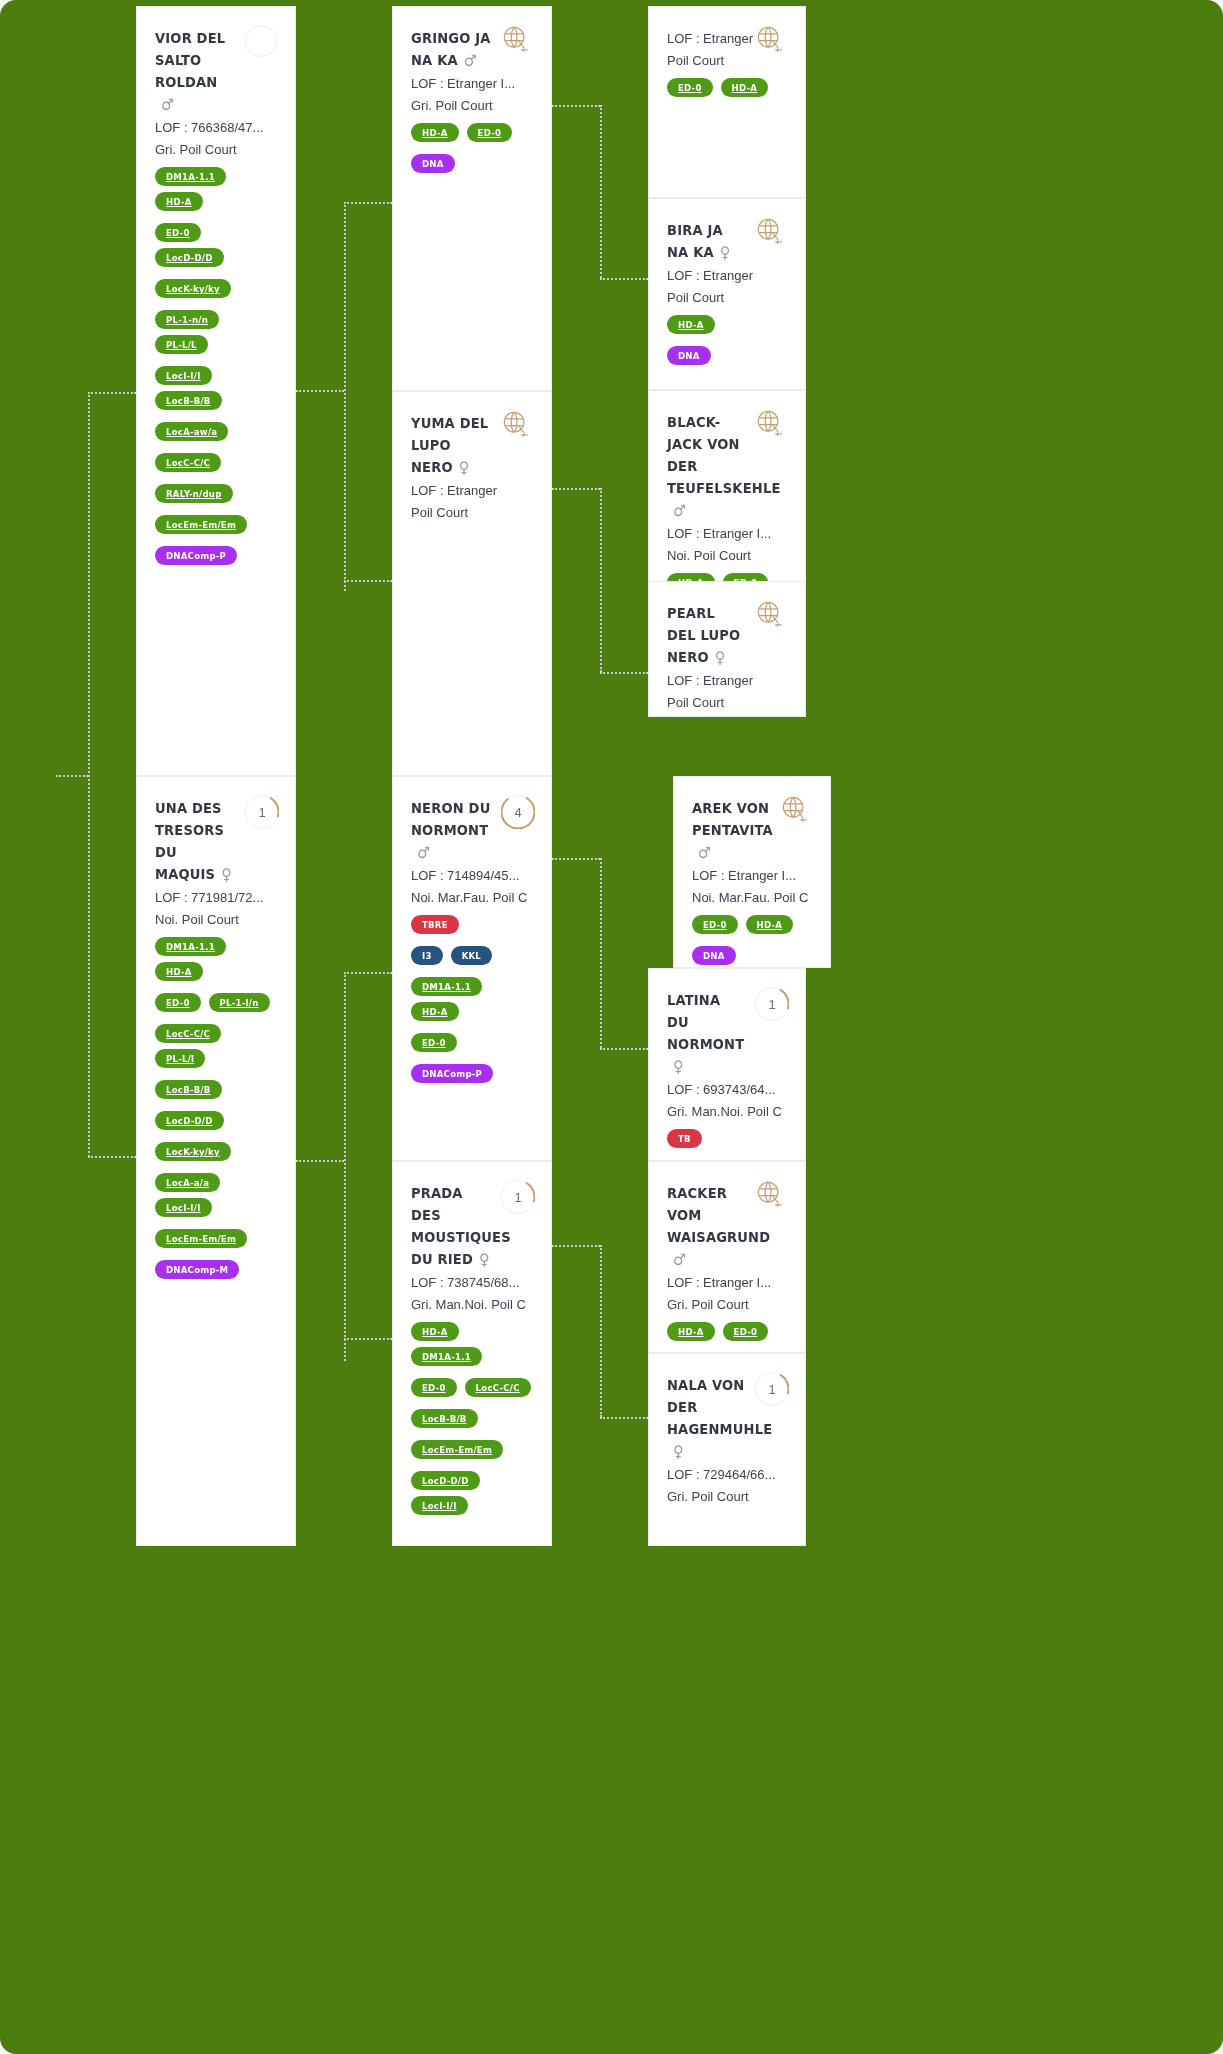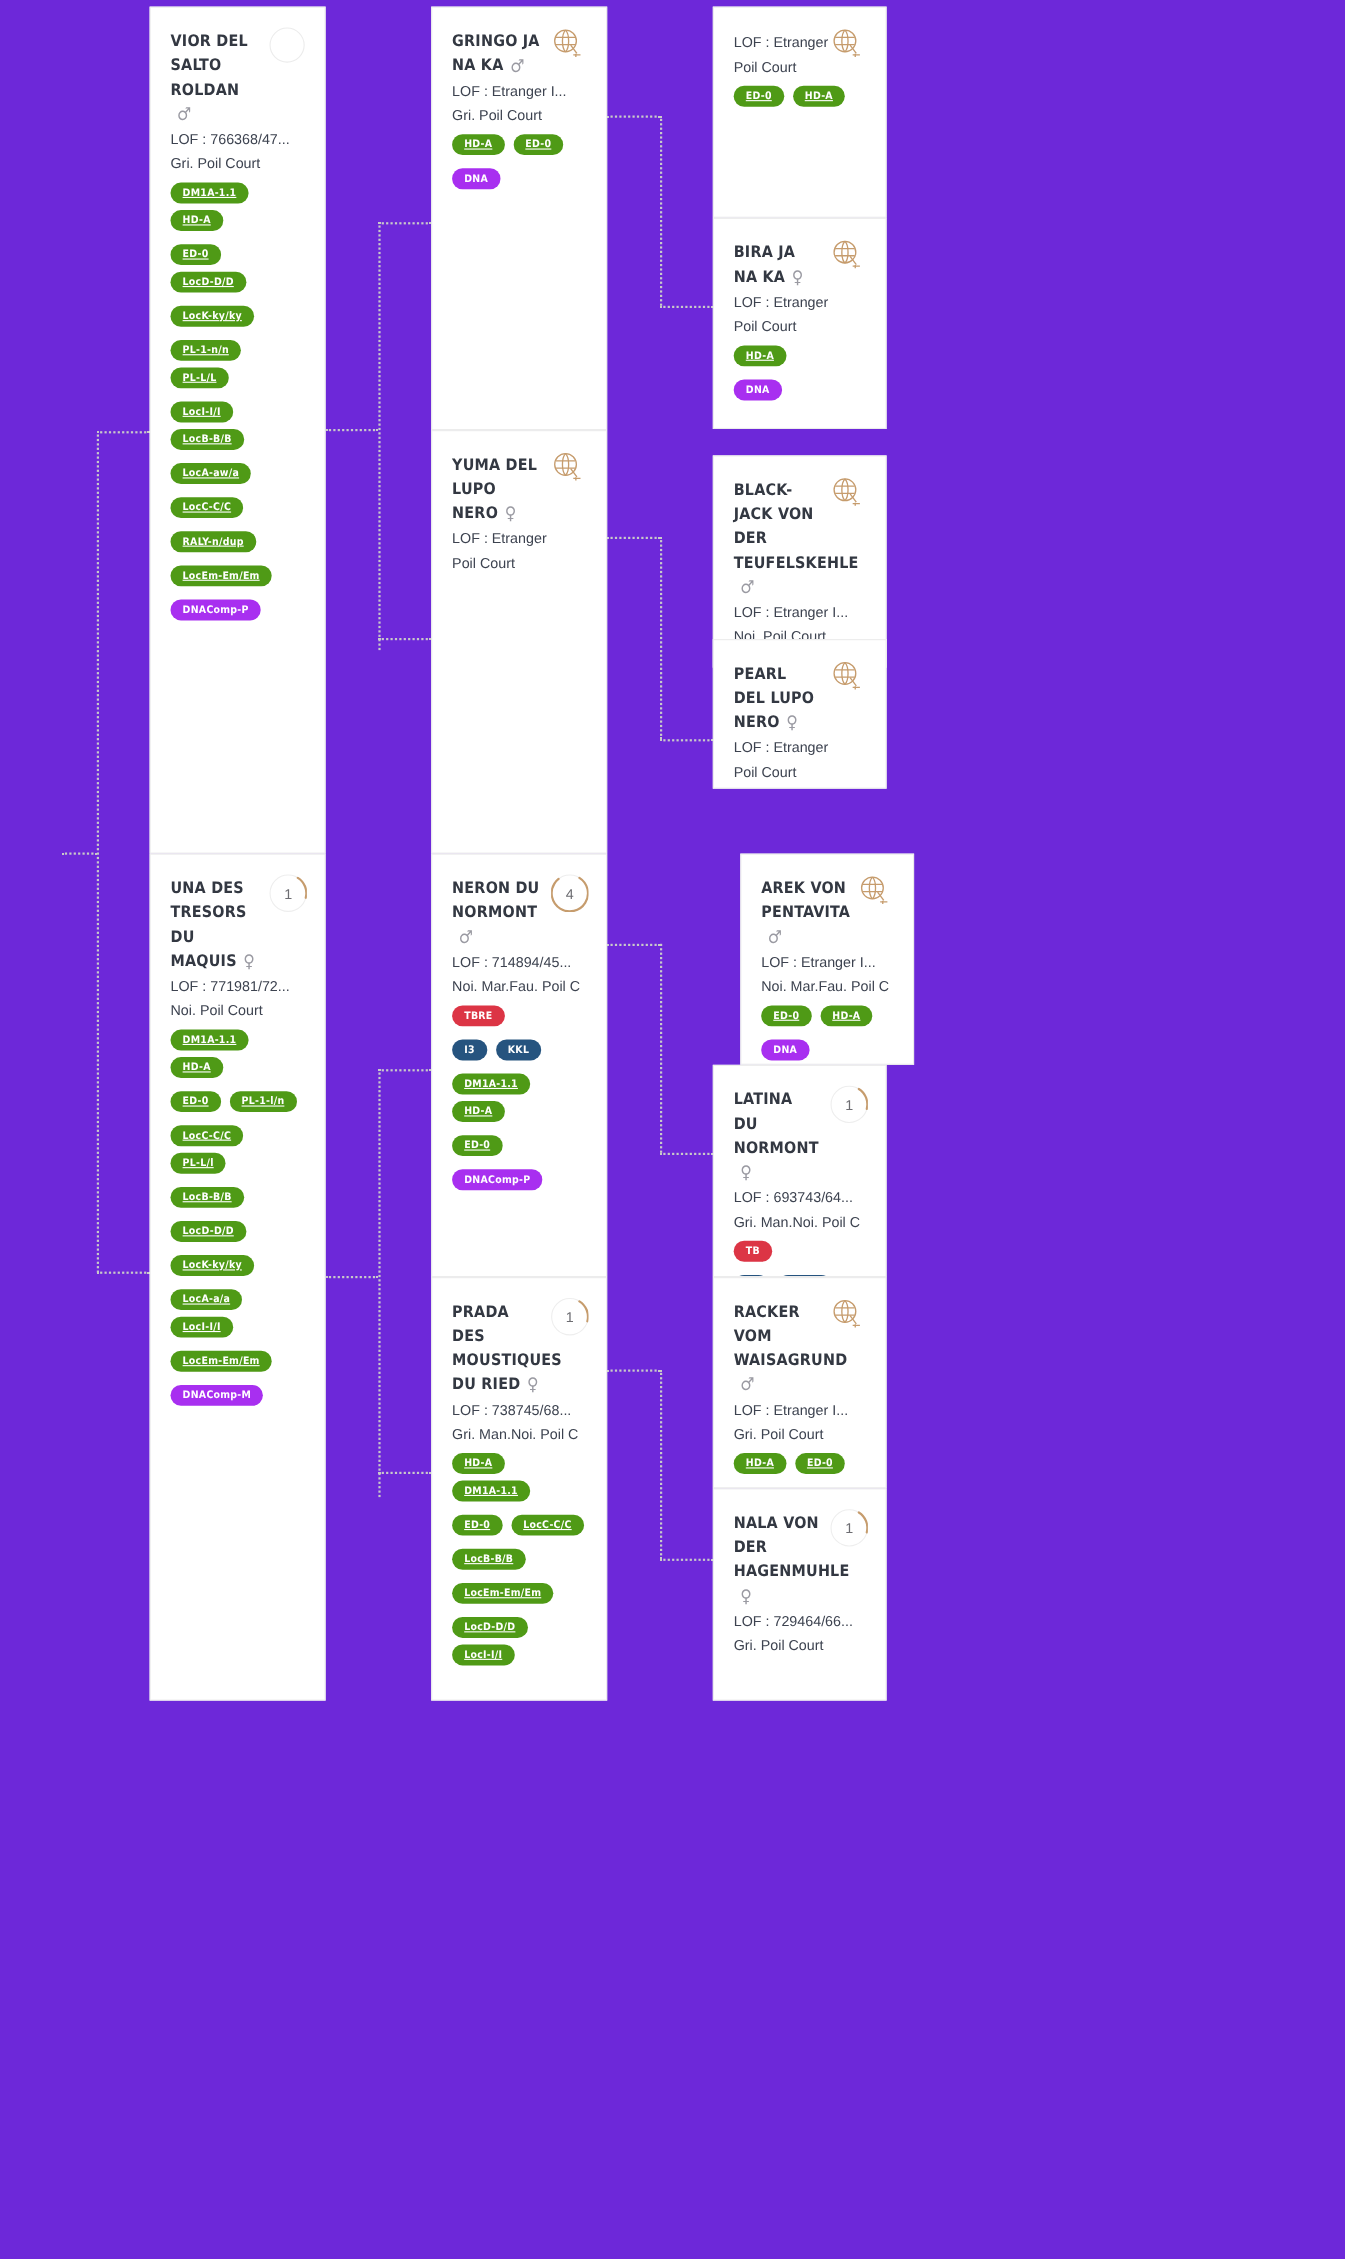--- a/index.html
+++ b/index.html
@@ -5,22 +5,23 @@
   * { box-sizing: border-box; }
   html, body {
     margin: 0; padding: 0;
     background: #f7f7f7;
     font-family: "Liberation Sans", sans-serif;
   }
   #root {
     position: relative;
     width: 1223px;
     height: 2054px;
-    background: #6d28d9;
+    background: #4d7c0f;
     overflow: hidden;
+    border-radius: 16px;
   }
 
   
   .conn {
     position: absolute;
     background-image: none;
     pointer-events: none;
   }
   .conn.h {
     height: 0;
@@ -370,21 +371,21 @@
           <div class="card-sub">LOF : Etranger</div>
           <div class="card-sub">Poil Court</div>
           <div class="badges">
             <span class="badge green">HD-A</span>
             <span class="br"></span>
             <span class="badge purple">DNA</span>
             <span class="br"></span>
           </div>
         </div>
       </div>
-      <div class="card" style="left: 648px; top: 390px; width: 158px; height: 193px; margin-top: 24px;">
+      <div class="card" style="left: 648px; top: 390px; width: 158px; height: 193px;">
         <div class="card-inner">
           <div class="corner"><svg class="globe" viewBox="0 0 32 34" fill="none" stroke="#c69c6d" stroke-width="1.3">
               <circle cx="14" cy="13" r="10.5"></circle>
               <path d="M14 2.5c-4 4-4 17 0 21"></path>
               <path d="M14 2.5c4 4 4 17 0 21"></path>
               <path d="M4.5 9.5h19M4.5 16.5h19"></path>
               <path d="M19 17 l6 8"></path>
               <path d="M21.5 26.5h7"></path>
               <path d="M24 25.5v3"></path>
             </svg></div>

